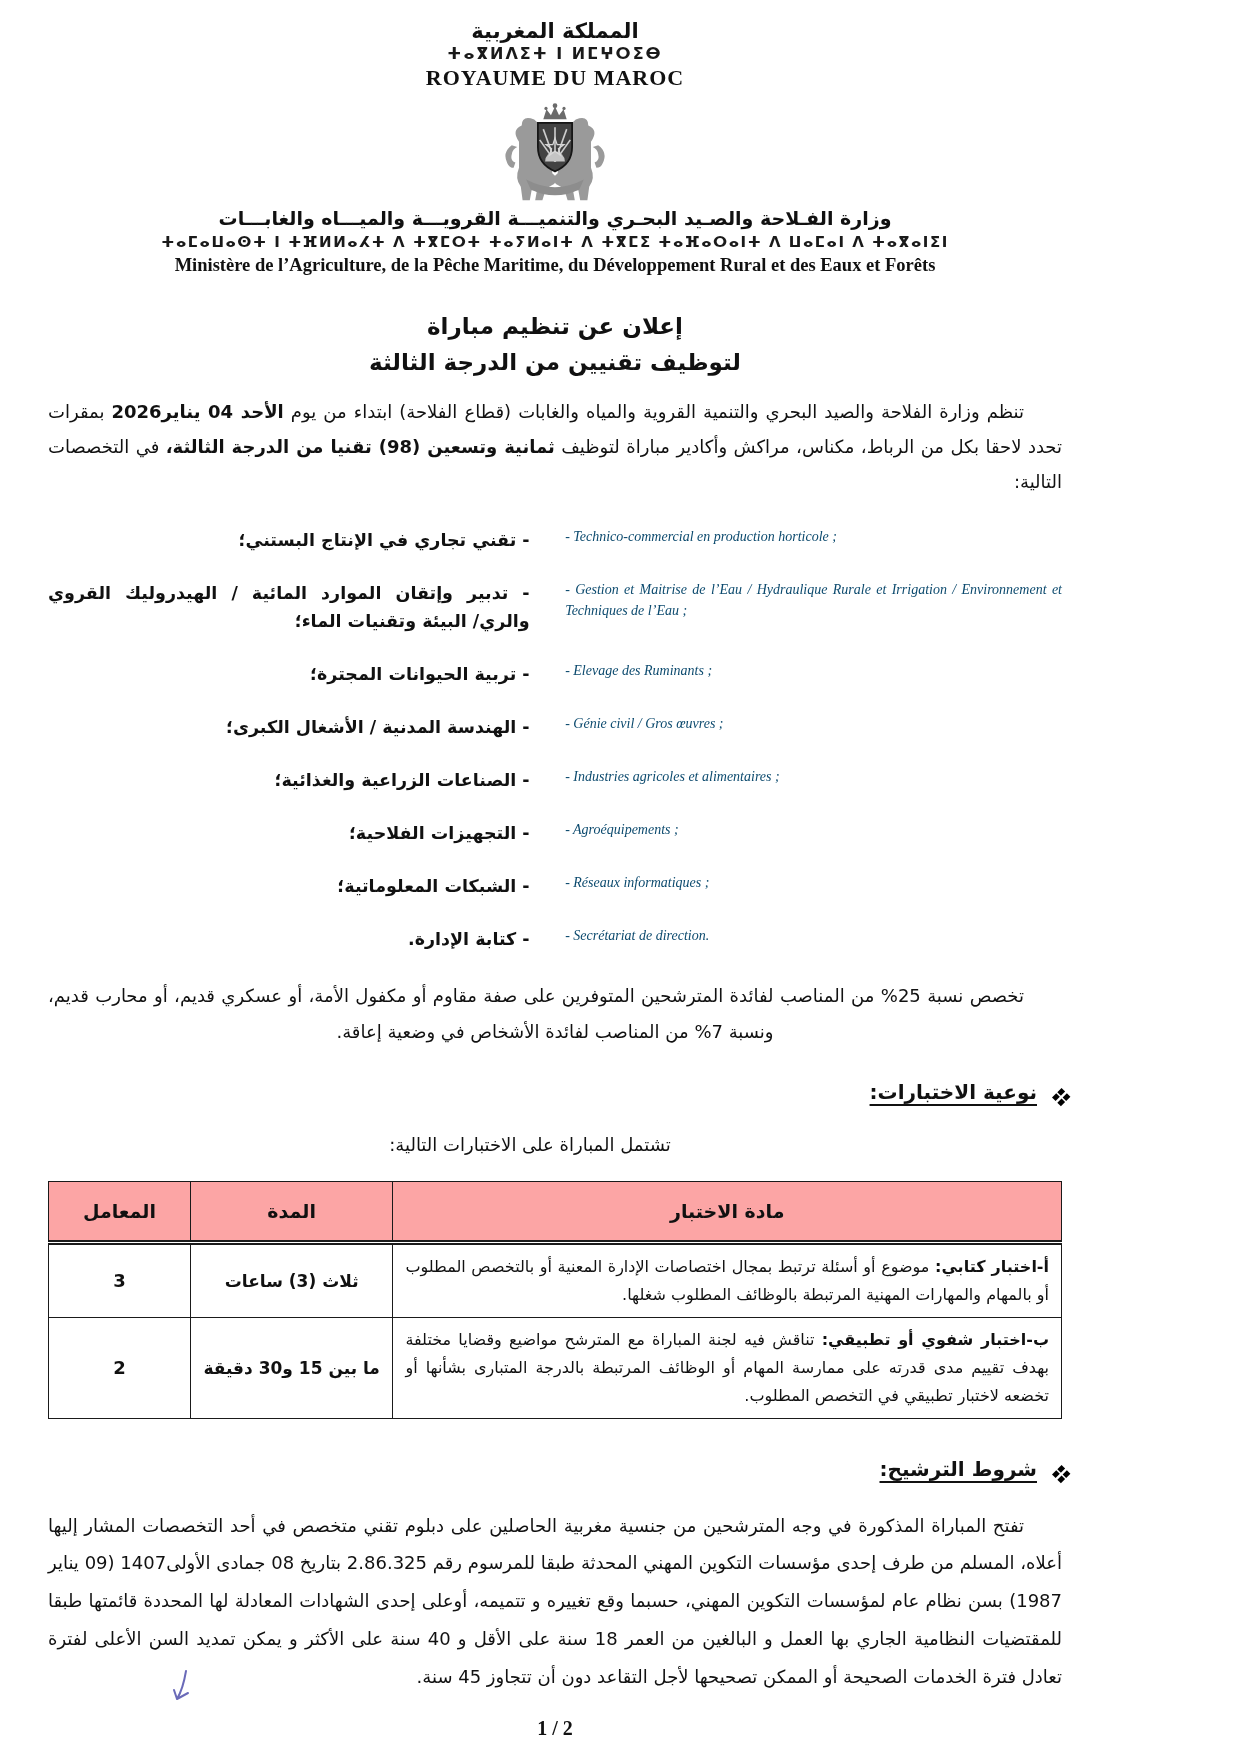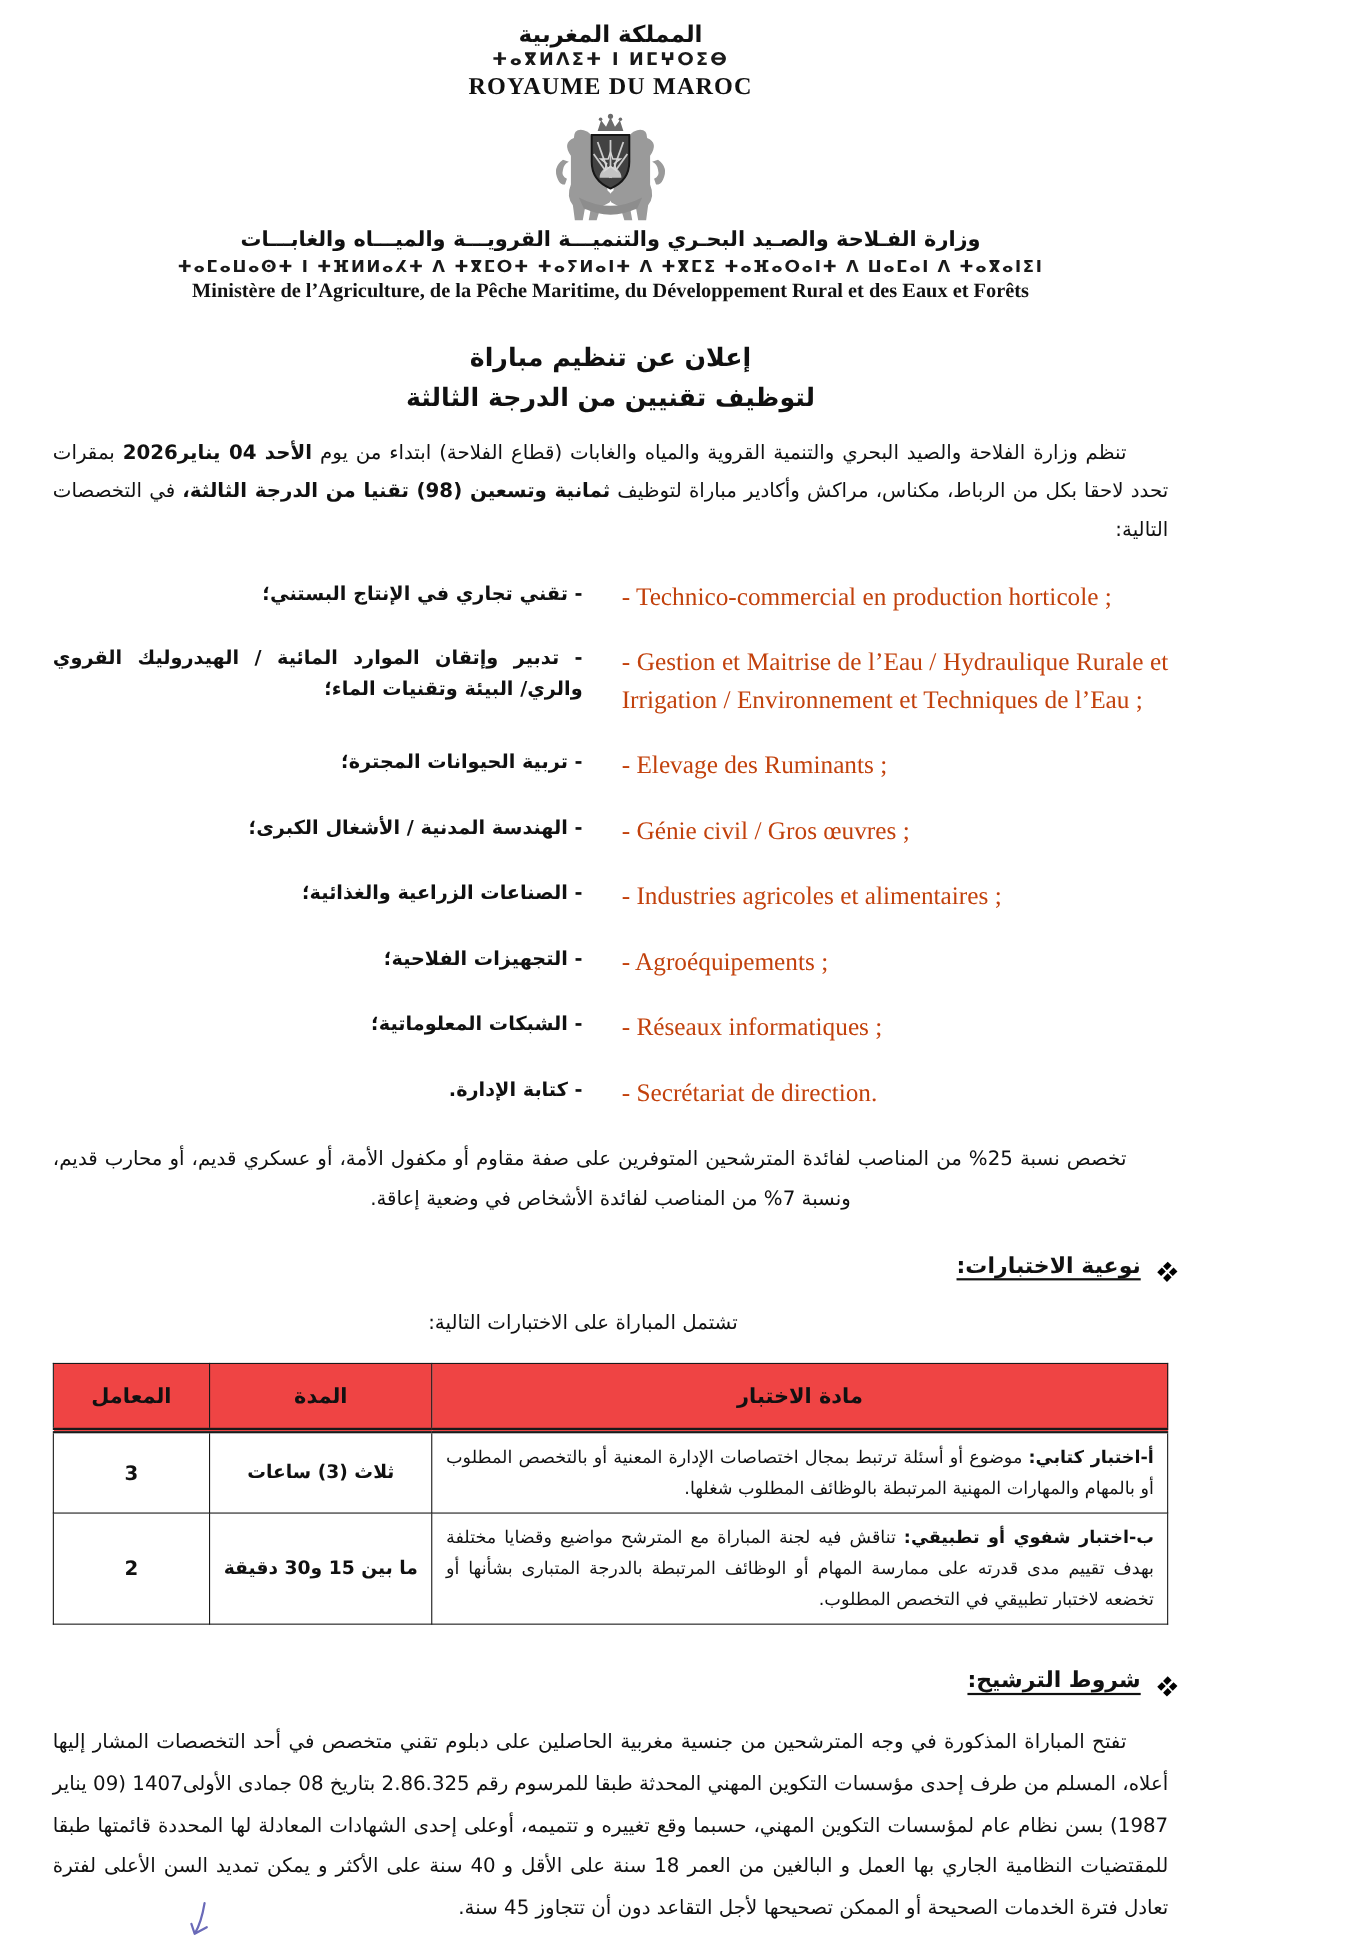--- a/index.html
+++ b/index.html
@@ -30,39 +30,39 @@
   .intro {
     margin-top: 14px; font-size: 18px; line-height: 1.95;
     text-align: justify; text-indent: 38px;
   }
   .b { font-weight: bold; }
   
   .spec-list { margin-top: 26px; }
   .spec-row { display: flex; flex-direction: row-reverse; justify-content: space-between; margin-bottom: 25px; }
   .spec-fr {
     width: 49%; direction: ltr; text-align: justify;
-    font-family: "Liberation Serif", serif; font-size: 23px; line-height: 1.5; color:#c2410c;
+    font-family: "Liberation Serif", serif; font-size: 14px; line-height: 1.5; color:#0c4a6e;font-style:italic;
   }
   .spec-ar { width: 47.5%; direction: rtl; text-align: justify; font-size: 17.5px; font-weight: bold; line-height: 1.6; }
   
   .quota {
     margin-top: 6px; font-size: 18px; line-height: 2.0;
     text-align: justify; text-align-last: center; text-indent: 38px;
   }
   
   .sec-head { margin-top: 30px; font-size: 20px; font-weight: bold; display: flex; align-items: center; gap: 8px; }
   .sec-head .txt { text-decoration: underline; text-underline-offset: 5px; }
   .qdiamond { width: 15px; height: 15px; display: inline-block; transform: rotate(45deg); flex: 0 0 auto; margin-left: 2px; }
   .qdiamond .d { display:block; width: 5.5px; height: 5.5px; background: #000; box-shadow: 7.5px 0 0 #000, 0 7.5px 0 #000, 7.5px 7.5px 0 #000; }
   .exams-intro { margin-top: 30px; margin-right: 2px; font-size: 18px; padding-right: 48px; text-align: center; }
   
   table.exams { width: 100%; border-collapse: collapse; margin-top: 26px; direction: rtl; }
   table.exams th, table.exams td { border: 1.6px solid #1a1a1a; padding: 8px 12px; }
   table.exams th {
-    background: #ef4444; font-size: 19px; font-weight: bold; height: 42px;
+    background: #fca5a5; font-size: 19px; font-weight: bold; height: 42px;
     border-bottom: 5px double #1a1a1a;
   }
   td.subject { width: 66%; font-size: 16px; line-height: 1.75; text-align: justify; padding: 12px 14px; }
   td.duration { width: 20%; text-align: center; font-weight: bold; font-size: 17px; }
   td.coeff { width: 14%; text-align: center; font-weight: bold; font-size: 18px; }
   
   .cond-wrap { position: relative; }
   .conditions {
     margin-top: 26px; font-size: 18px; line-height: 2.1;
     text-align: justify; text-indent: 38px;

